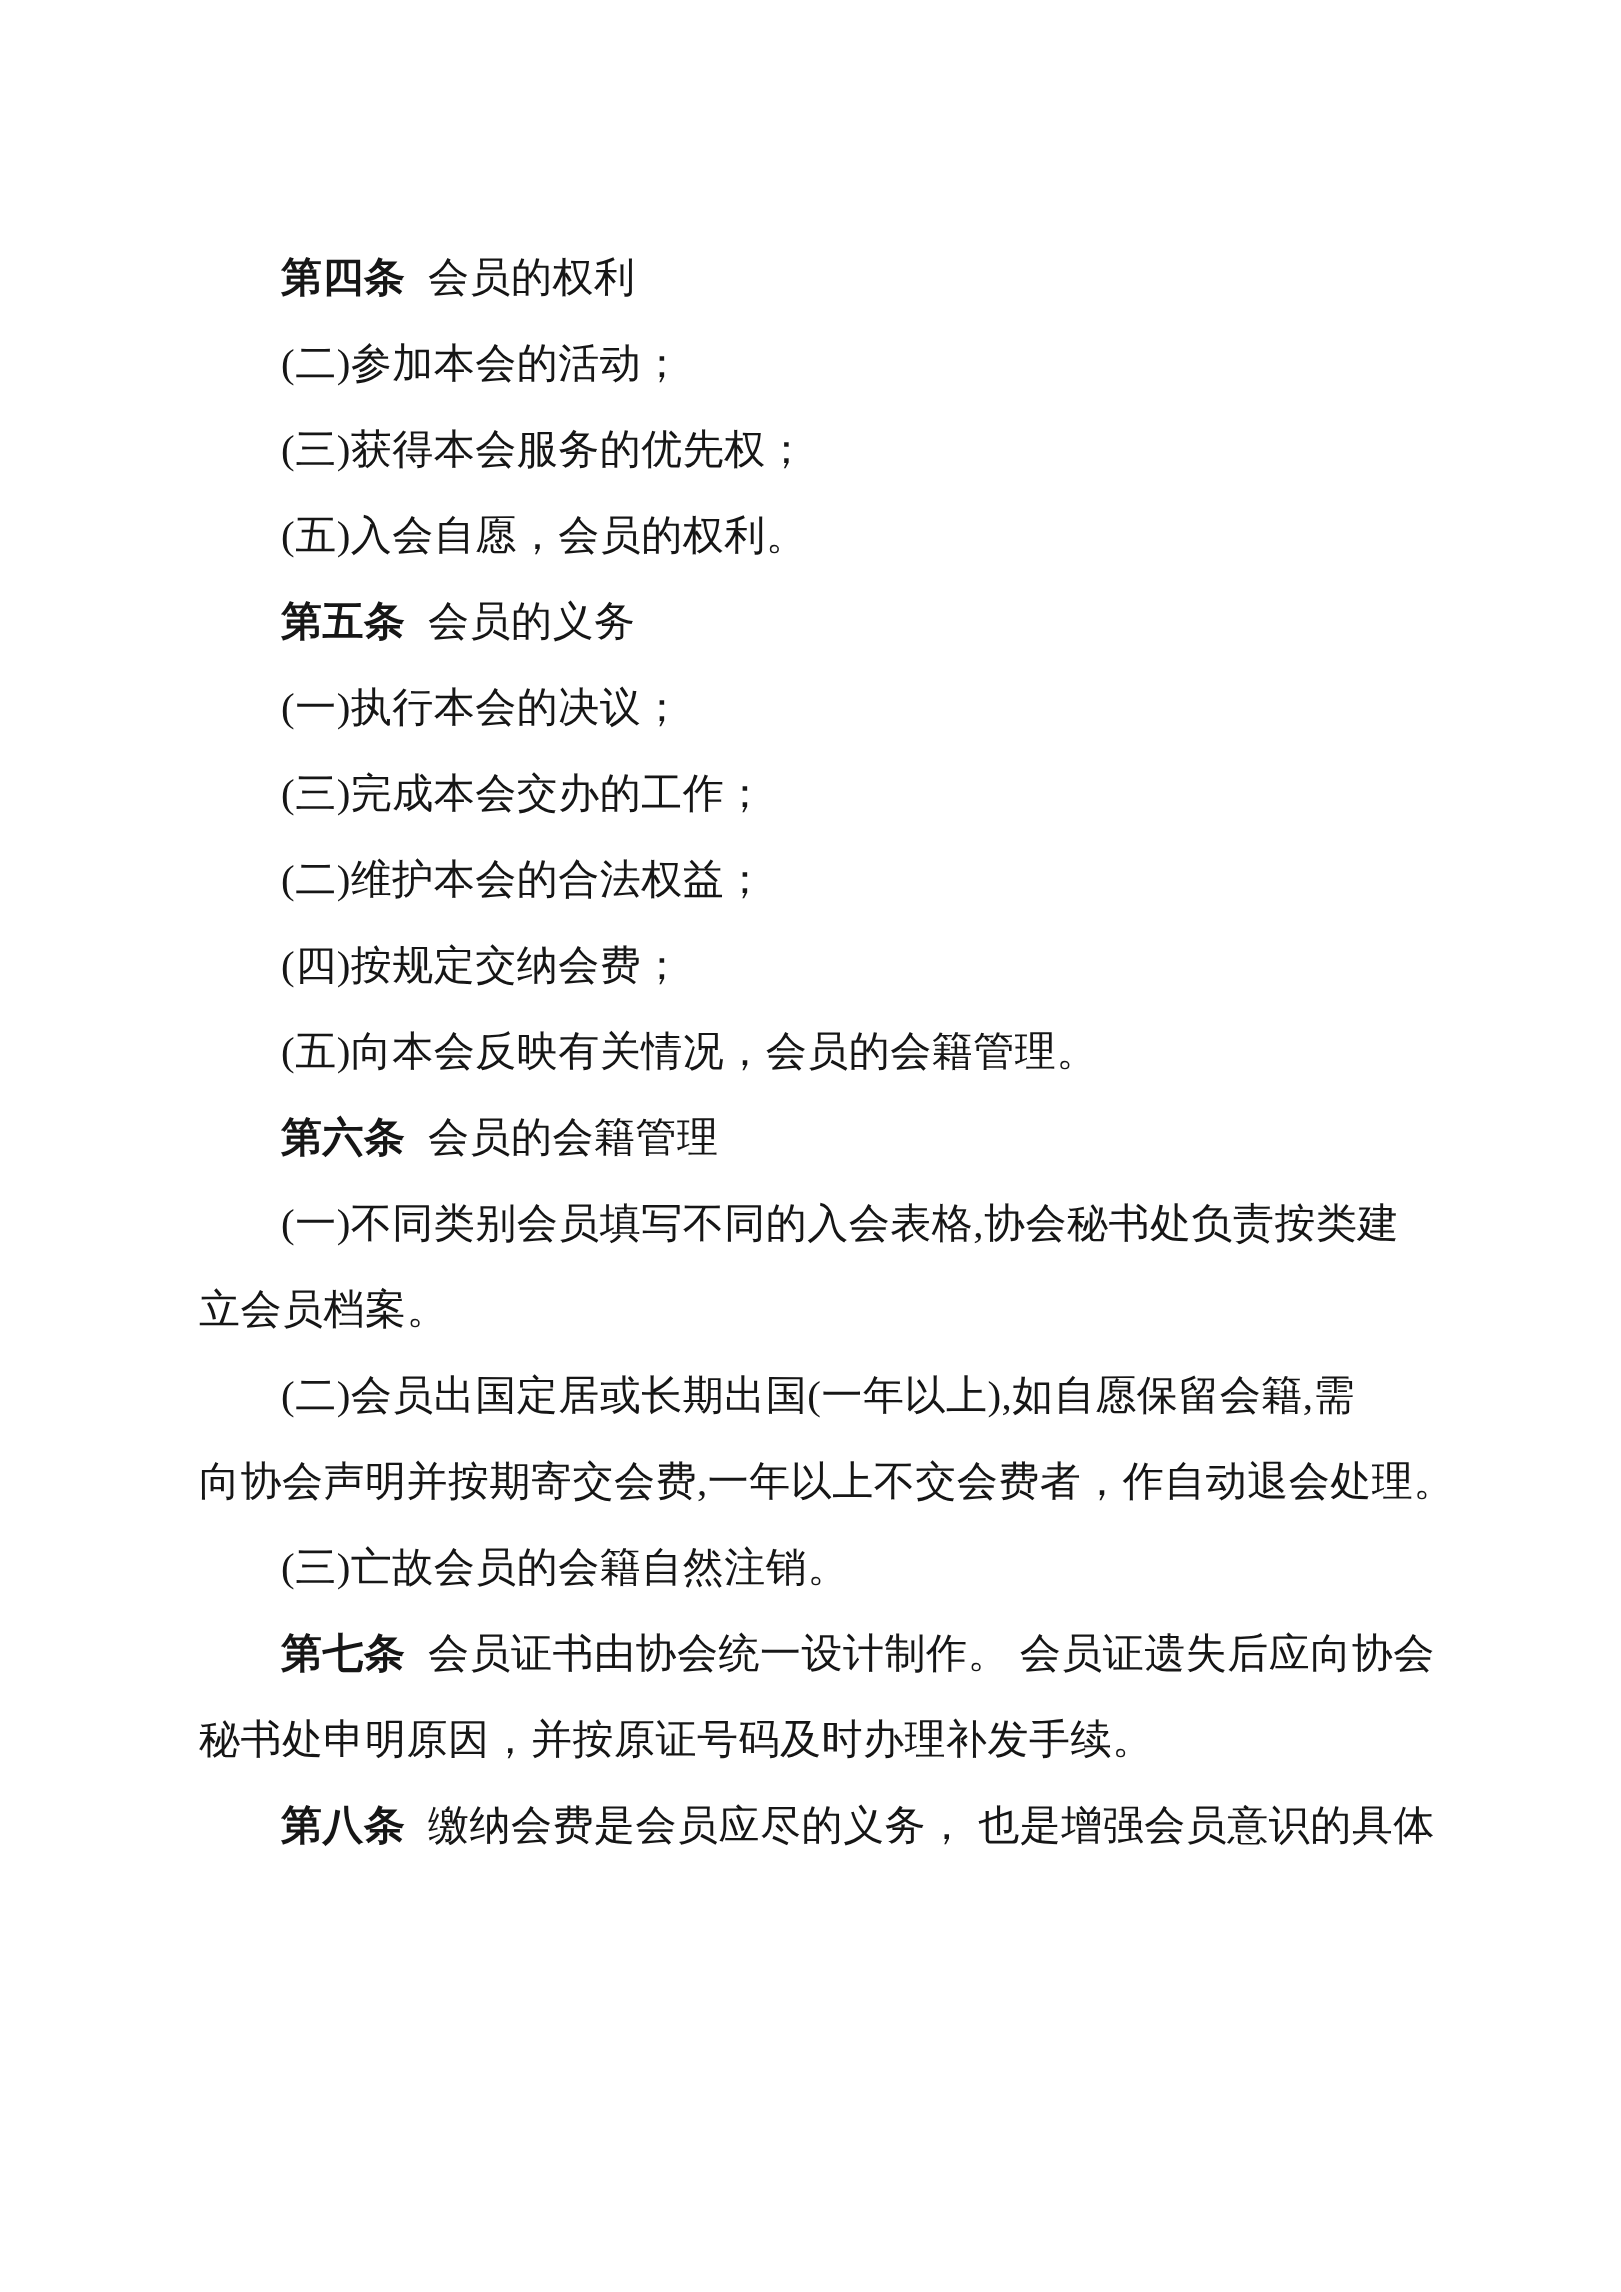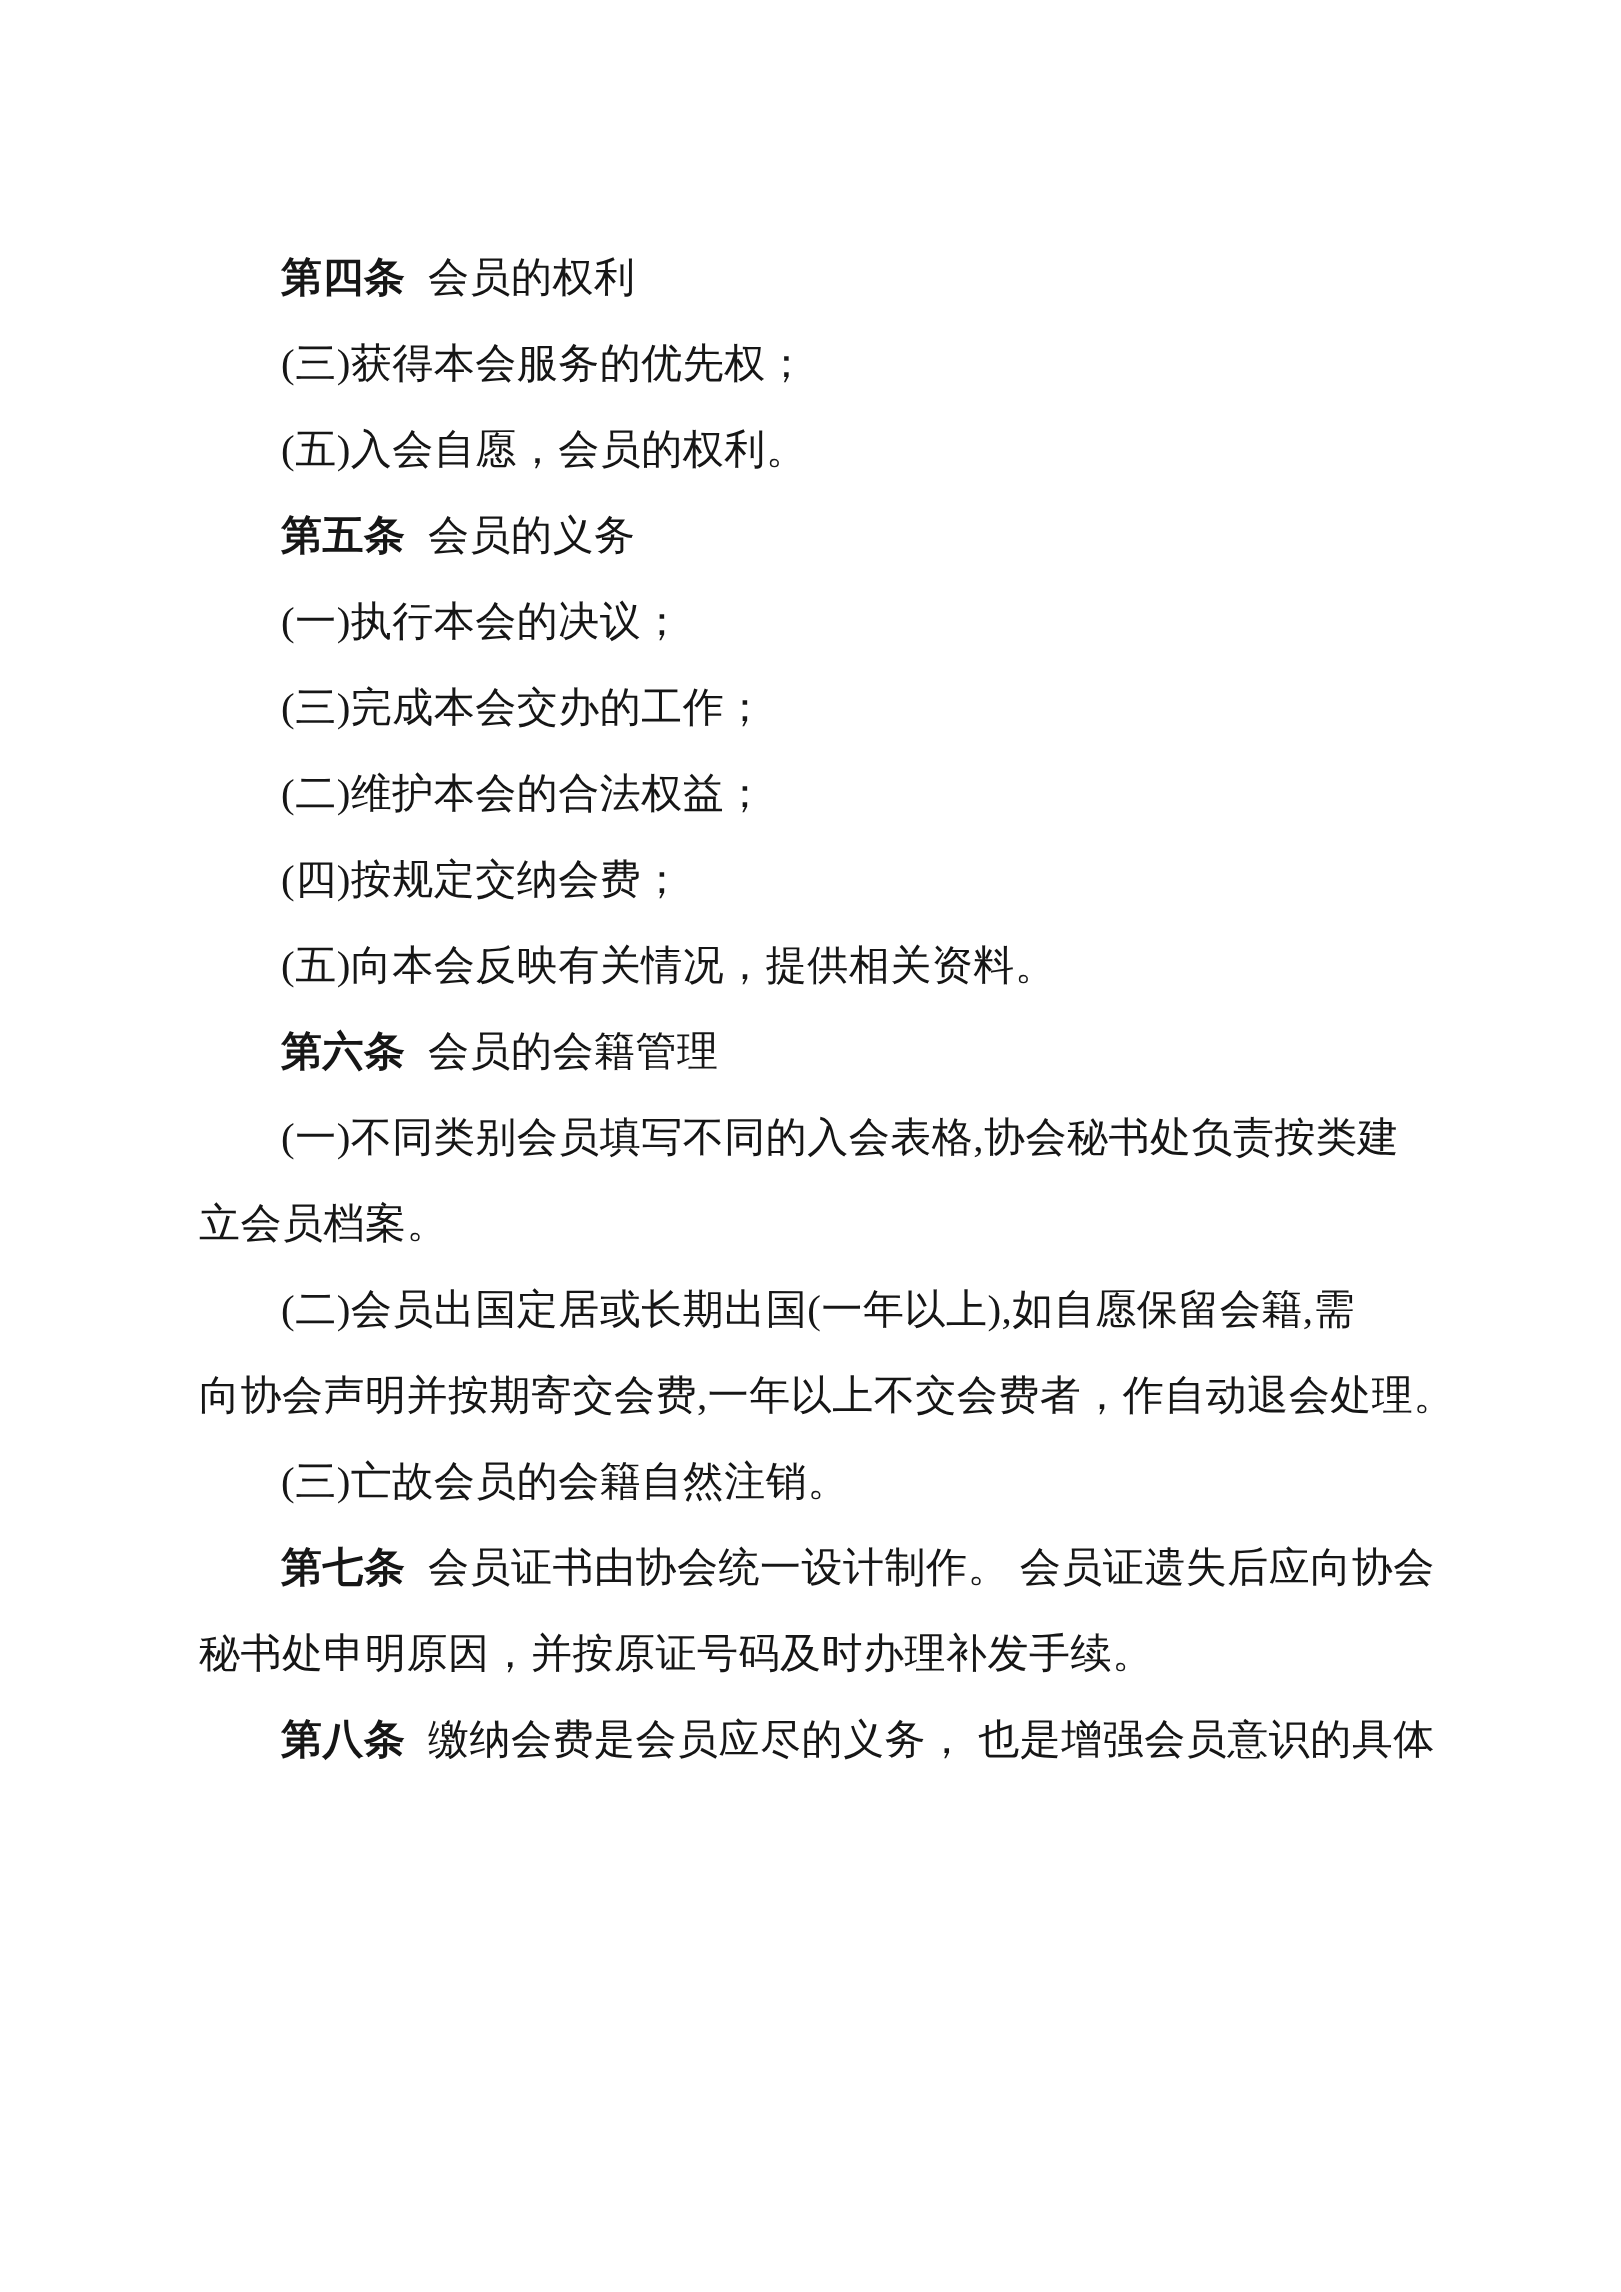--- a/index.html
+++ b/index.html
@@ -40,28 +40,29 @@
     margin-right: 0.55em;
     margin-top: 48px;
   }
 </style>
 </head>
 <body>
 
 <div class="page">
   <div class="doc-body" id="doc-body">
       <div class="line indent"><b class="art">第四条</b><span>会员的权利</span></div>
+      <div class="line indent"><span>(二)参加本会的活动；</span></div>
       <div class="line indent"><span>(三)获得本会服务的优先权；</span></div>
       <div class="line indent"><span>(五)入会自愿，会员的权利。</span></div>
       <div class="line indent"><b class="art">第五条</b><span>会员的义务</span></div>
       <div class="line indent"><span>(一)执行本会的决议；</span></div>
       <div class="line indent"><span>(三)完成本会交办的工作；</span></div>
       <div class="line indent"><span>(二)维护本会的合法权益；</span></div>
       <div class="line indent"><span>(四)按规定交纳会费；</span></div>
-      <div class="line indent"><span>(五)向本会反映有关情况，提供相关资料。</span></div>
+      <div class="line indent"><span>(五)向本会反映有关情况，会员的会籍管理。</span></div>
       <div class="line indent"><b class="art">第六条</b><span>会员的会籍管理</span></div>
       <div class="line indent"><span>(一)不同类别会员填写不同的入会表格,协会秘书处负责按类建</span></div>
       <div class="line"><span>立会员档案。</span></div>
       <div class="line indent"><span>(二)会员出国定居或长期出国(一年以上),如自愿保留会籍,需</span></div>
       <div class="line"><span>向协会声明并按期寄交会费,一年以上不交会费者，作自动退会处理。</span></div>
       <div class="line indent"><span>(三)亡故会员的会籍自然注销。</span></div>
       <div class="line indent"><b class="art">第七条</b><span>会员证书由协会统一设计制作。 会员证遗失后应向协会</span></div>
       <div class="line"><span>秘书处申明原因，并按原证号码及时办理补发手续。</span></div>
       <div class="line indent"><b class="art">第八条</b><span>缴纳会费是会员应尽的义务， 也是增强会员意识的具体</span></div>
     </div>

